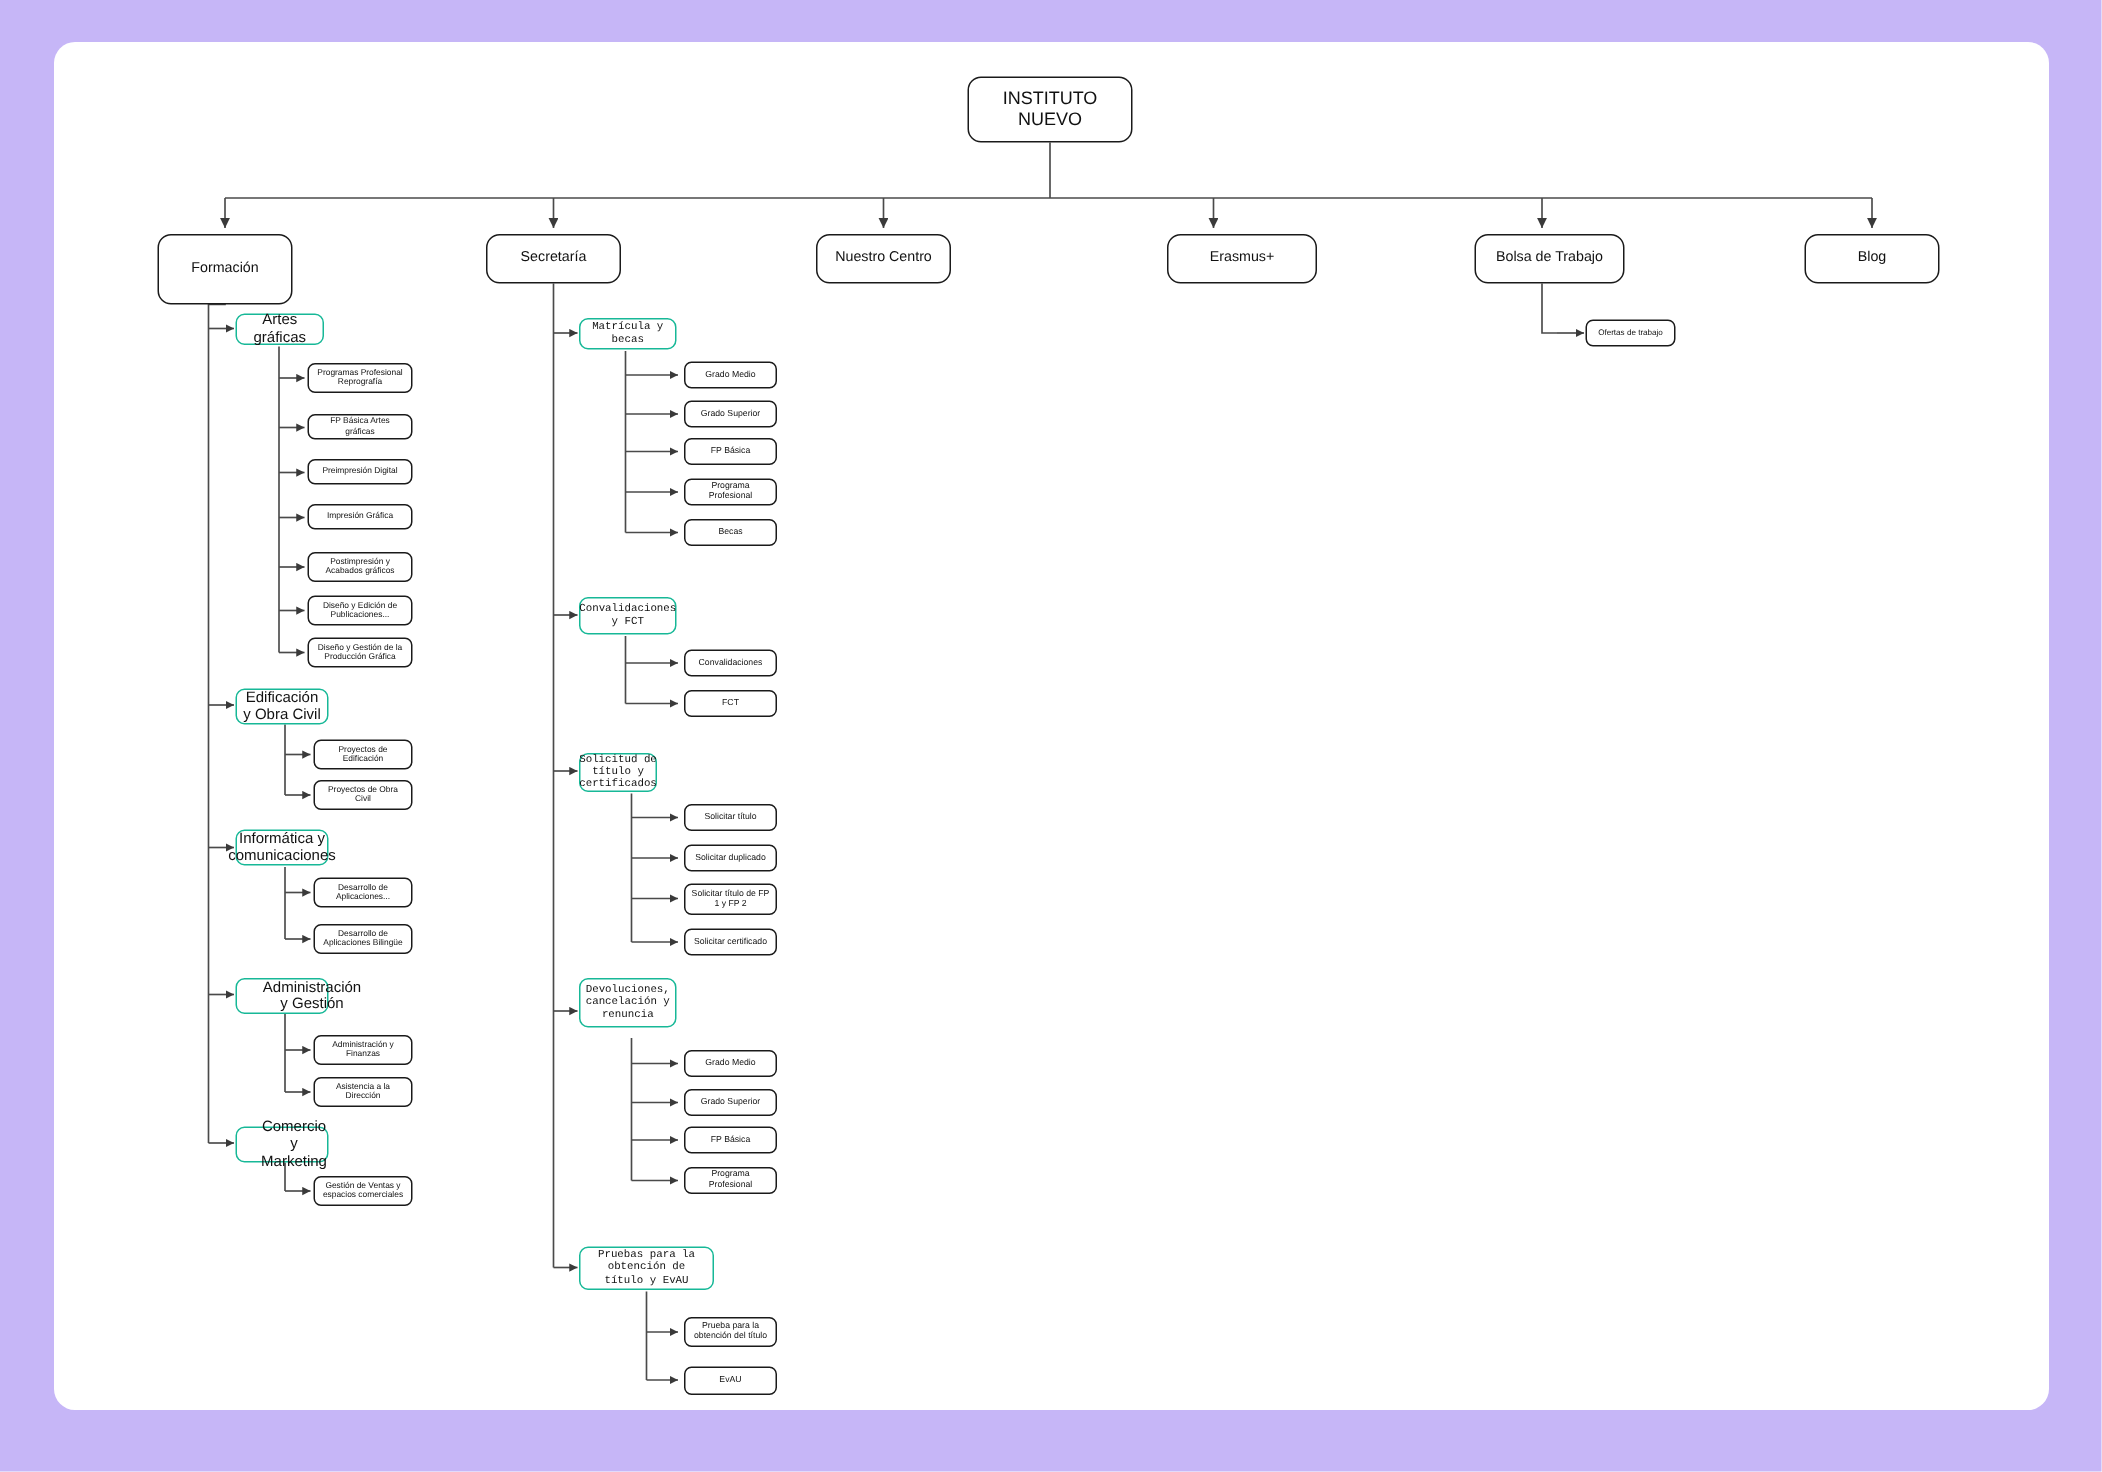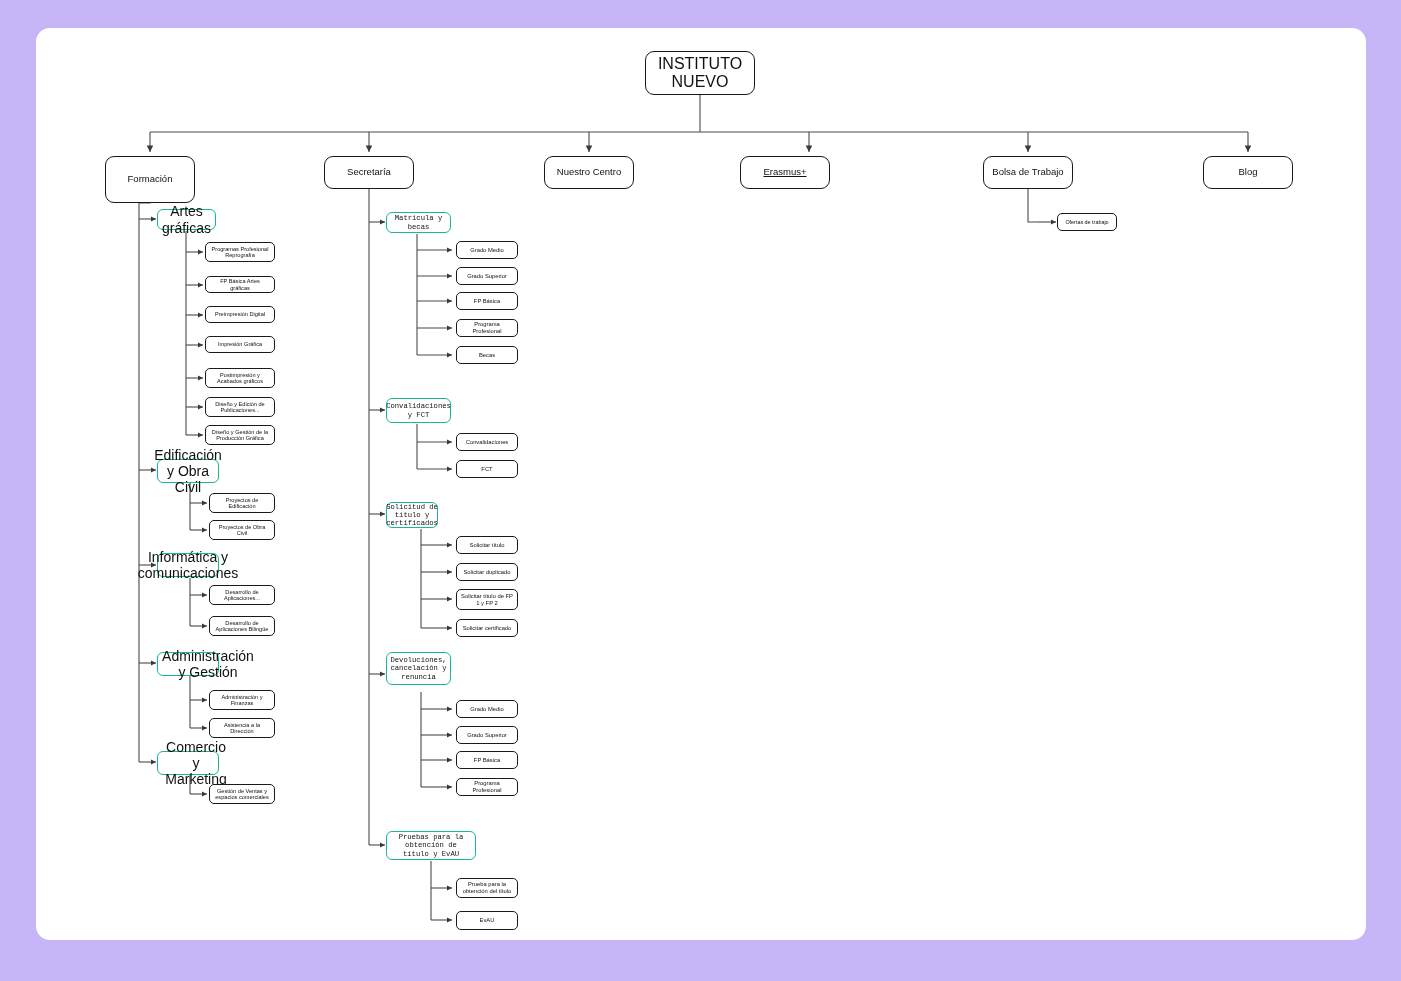--- a/index.html
+++ b/index.html
@@ -38,31 +38,31 @@
     text-align: center;
     background: #ffffff;
     color: #111111;
     line-height: 1.15;
     padding: 2px 4px;
     white-space: pre-line;
   }
   .node.lvl0 {
     border: 1.6px solid #1a1a1a;
     border-radius: 9px;
-    font-size: 16px;
+    font-size: 12px;
   }
   .node.lvl1 {
     border: 1.6px solid #1a1a1a;
     border-radius: 9px;
     font-size: 9.5px;
   }
   .node.lvl2 {
     border: 1.3px solid #17b897;
     border-radius: 6px;
-    font-size: 14px;
+    font-size: 10px;
   }
   .node.lvl3 {
     border: 1px solid #1a1a1a;
     border-radius: 5px;
     font-size: 5.6px;
   }
   .node.lvl2s {
     border: 1.3px solid #17b897;
     border-radius: 6px;
     font-size: 7.2px;
@@ -176,22 +176,22 @@
       <path d="M1028,189 L1028,222 L1038,222"></path>
       <path d="M1038,222 L1056,222" marker-end="url(#ahs)"></path>
     </g>
   </svg>
 
   <div class="node lvl0" style="left:645px; top:51px; width:110px; height:44px;">INSTITUTO NUEVO</div>
 
   <div class="node lvl1" style="left:105px; top:156px; width:90px; height:47px;">Formación</div>
   <div class="node lvl1" style="left:324px; top:156px; width:90px; height:33px;">Secretaría</div>
   <div class="node lvl1" style="left:544px; top:156px; width:90px; height:33px;">Nuestro Centro</div>
-  <div class="node lvl1" style="left:740px; top:156px; width:90px; height:33px;text-decoration:underline;">Erasmus+</div>
-  <div class="node lvl1" style="left:983px; top:156px; width:90px; height:33px;">Bolsa de Trabajo</div>
+  <div class="node lvl1" style="left:778px; top:156px; width:100px; height:33px;">Erasmus+</div>
+  <div class="node lvl1" style="left:983px; top:156px; width:100px; height:33px;">Bolsa de Trabajo</div>
   <div class="node lvl1" style="left:1203px; top:156px; width:90px; height:33px;">Blog</div>
 
   <div class="node tiny" style="left:1057px; top:213px; width:60px; height:18px;">Ofertas de trabajo</div>
 
   <div class="node lvl2" style="left:157px; top:209px; width:59px; height:21px;">Artes gráficas</div>
   <div class="node lvl2" style="left:157px; top:459px; width:62px; height:24px;">Edificación y Obra Civil</div>
   <div class="node lvl2" style="left:157px; top:553px; width:62px; height:24px;">Informática y comunicaciones</div>
   <div class="node lvl2" style="left:157px; top:652px; width:62px; height:24px;padding-left:44px;">Administración y Gestión</div>
   <div class="node lvl2" style="left:157px; top:751px; width:62px; height:24px;padding-left:20px;">Comercio y Marketing</div>
 

